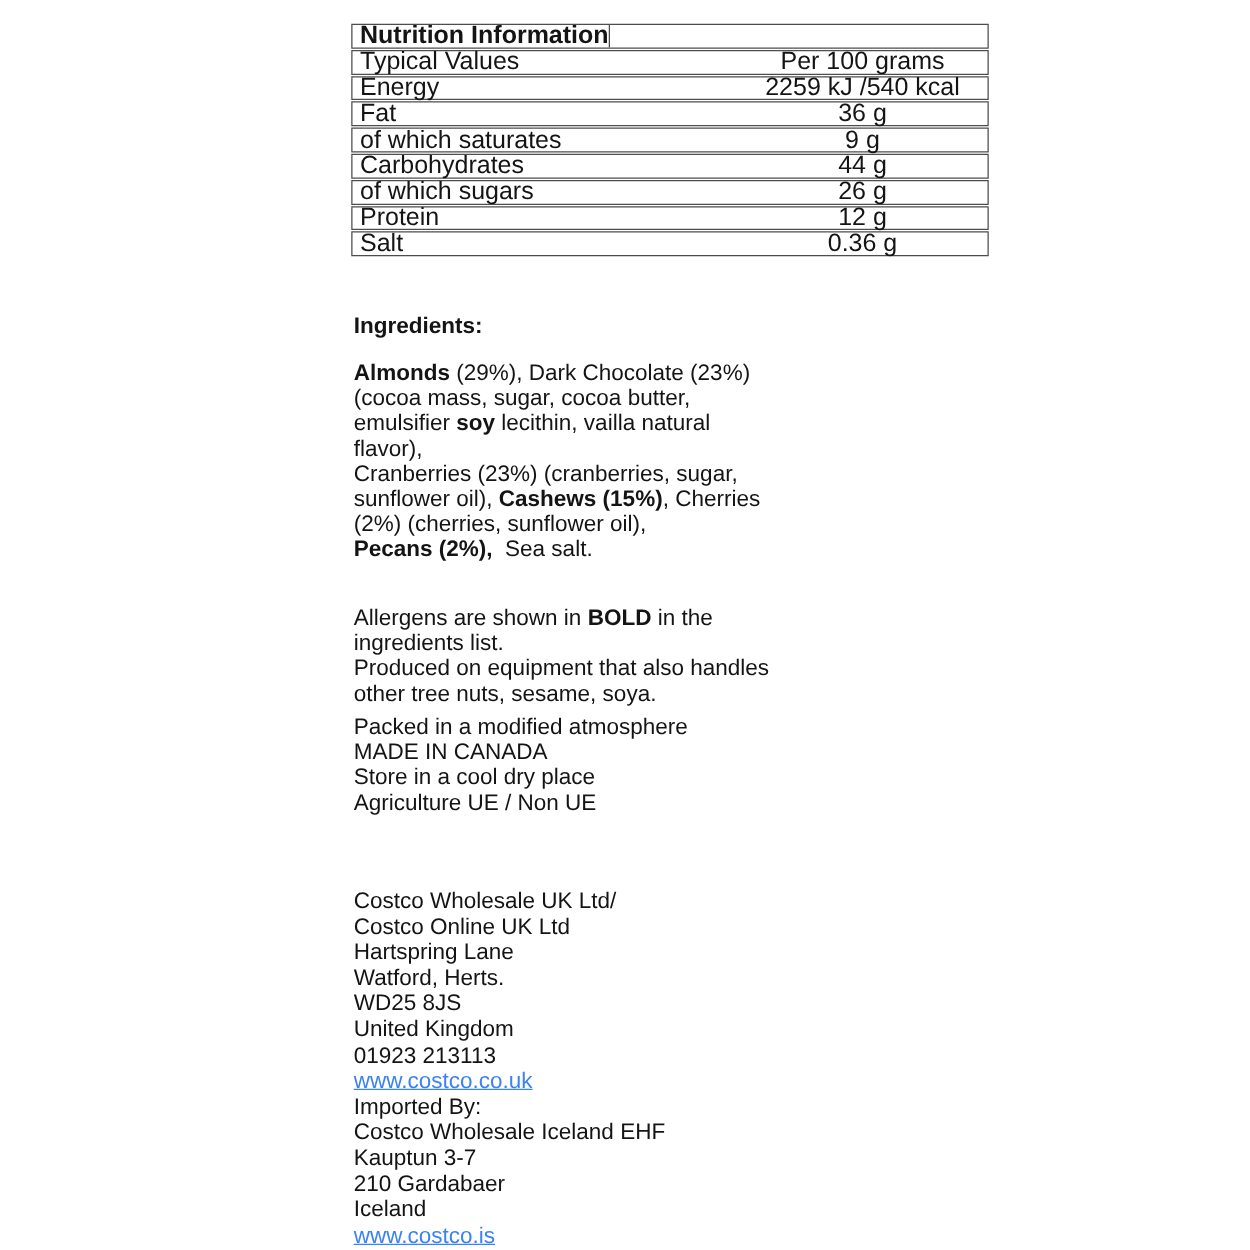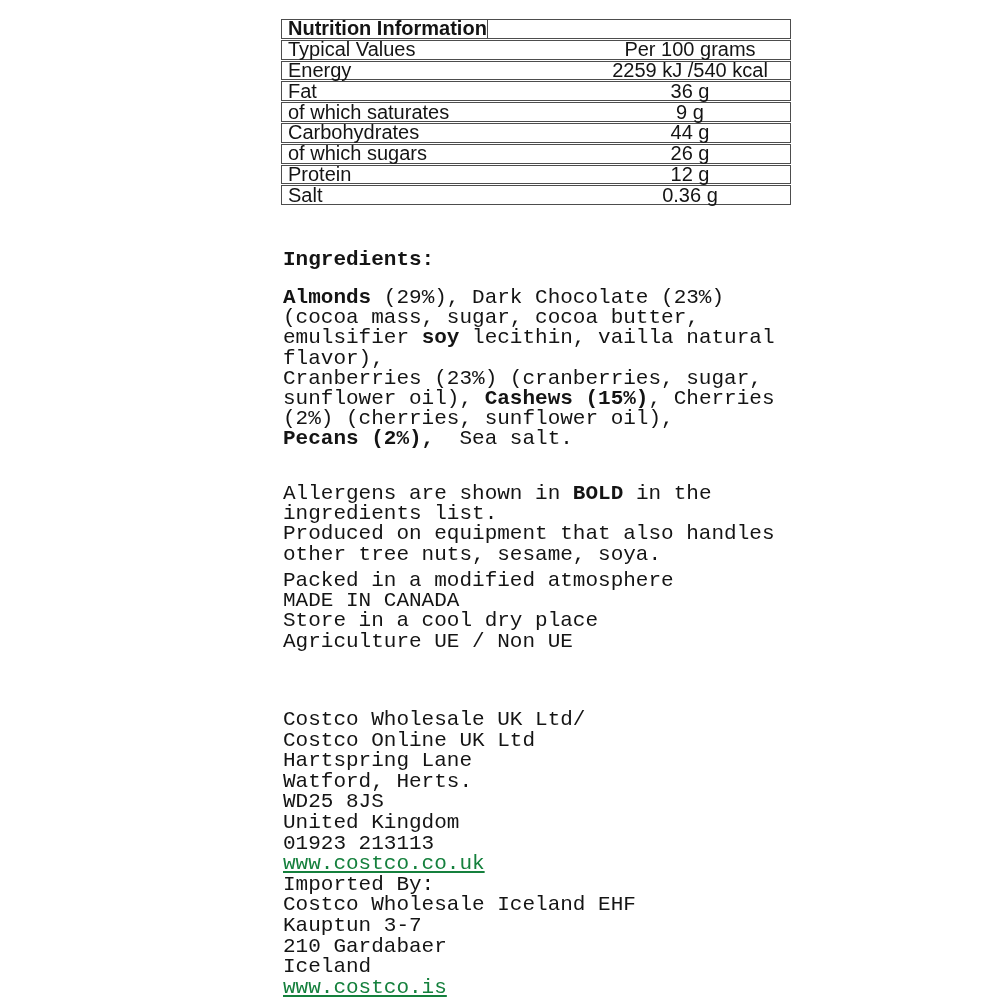--- a/index.html
+++ b/index.html
@@ -23,26 +23,26 @@
     background:#ffffff;
     font-size:20px; line-height:17px;
   }
   .trow .tlabel { flex:1 1 auto; padding-left:6px; white-space:nowrap; }
   .trow .tvalue { flex:0 0 200px; text-align:center; white-space:nowrap; }
   .trow.thead { font-weight:bold; }
   .thead .hcell { flex:0 0 178px; height:100%; display:flex; align-items:center;
                   padding-left:6px; border-right:1px solid #4d4d4d; white-space:nowrap; }
   .thead .hrest { flex:1 1 auto; height:100%; }
   
-  .tblock { position:absolute; left:283px; font-size:21px; line-height:20.2px; white-space:pre-wrap;font-family:Liberation Mono, monospace; }
+  .tblock { position:absolute; left:283px; font-size:18px; line-height:20.2px; white-space:pre-wrap; }
   .tblock .line { white-space:pre; }
   .bold { font-weight:bold; }
   .heading { font-weight:bold; }
   .addr { line-height:20.6px; }
-  a.link { color:#15803d; text-decoration:underline; cursor:pointer; }
+  a.link { color:#3b82f6; text-decoration:underline; cursor:pointer; }
 </style>
 </head>
 <body>
 
 <div class="page">
 
   <div class="ntable">
     <div class="trow thead">
       <span class="hcell">Nutrition Information</span>
       <span class="hrest"></span>

